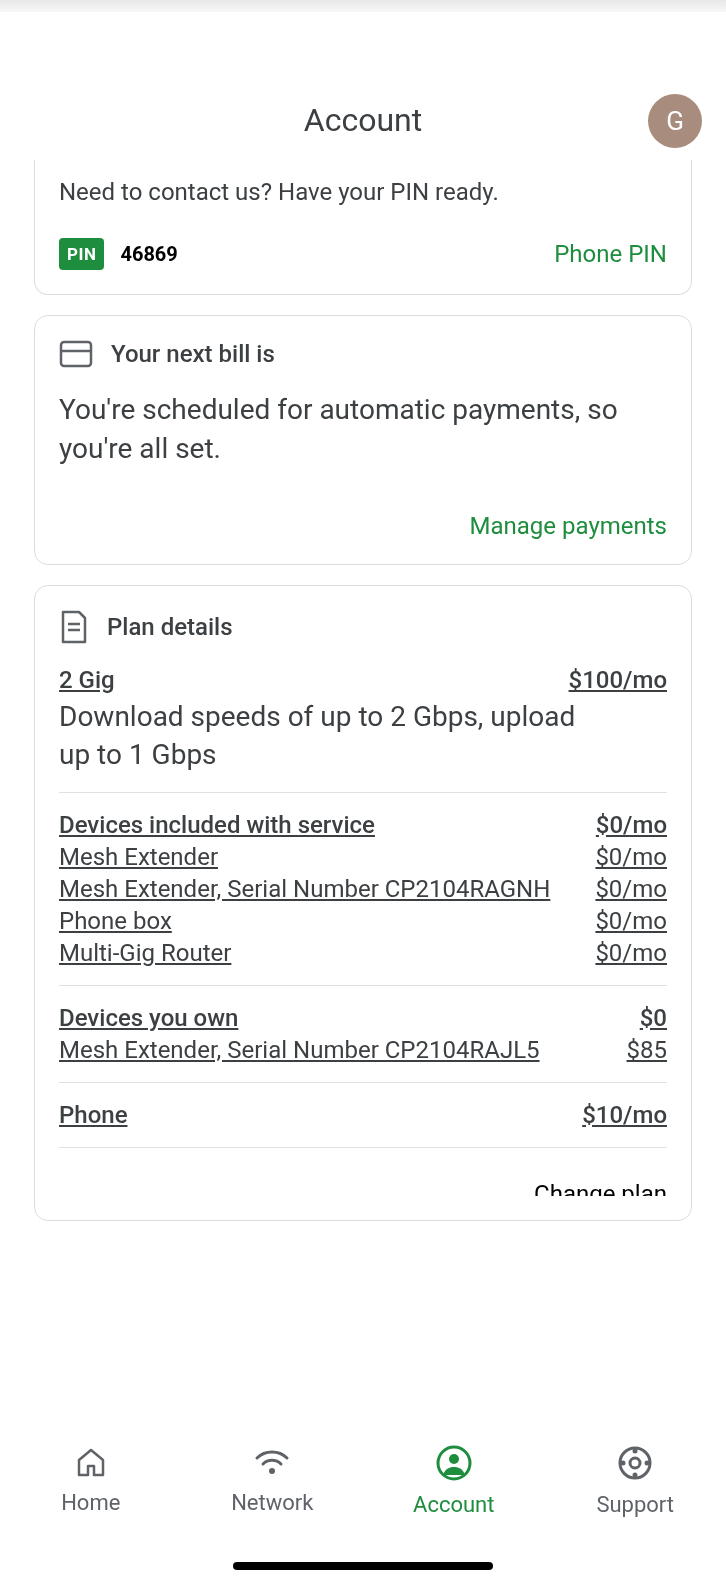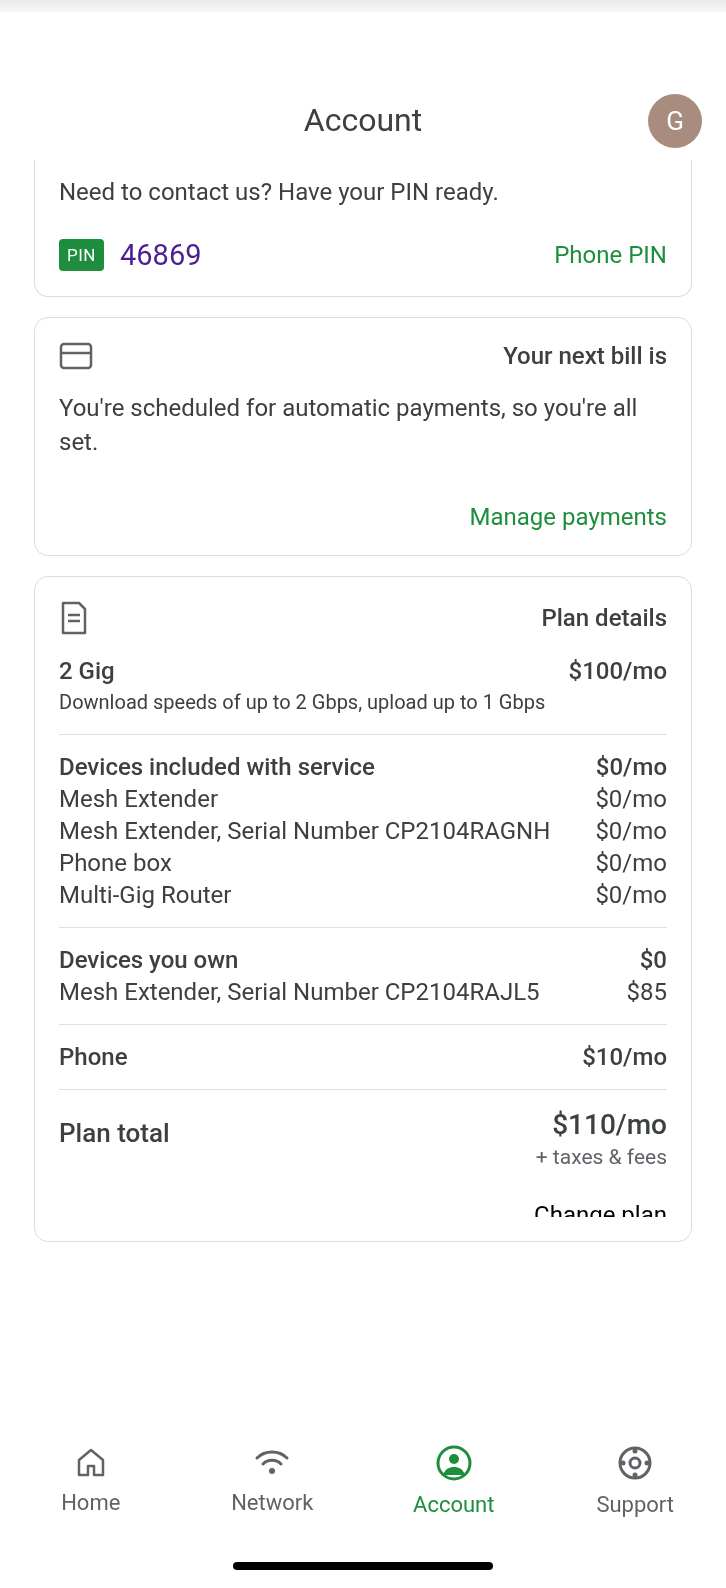--- a/index.html
+++ b/index.html
@@ -86,75 +86,76 @@
     }
     .pin-left {
       display: flex;
       align-items: center;
       gap: 16px;
     }
     .pin-badge {
       background: #1e8e3e;
       color: #ffffff;
       font-size: 17px;
-      font-weight: 400;
+      font-weight: 700;
       padding: 6px 8px;
       border-radius: 4px;
       letter-spacing: 0.5px;
     }
     .pin-value {
-      font-size: 29px;
-      color: #4c1d95;
+      font-size: 20px;
+      color: #000000;
+      font-weight: bold;
     }
     .link-green {
       color: #1e8e3e;
       font-size: 24px;
       font-weight: 400;
     }
     .card-header {
       display: flex;
       align-items: center;
       gap: 18px;
       margin-bottom: 22px;
-      justify-content: space-between;
     }
     .card-header-title {
       font-size: 24px;
       color: #3c4043;
       font-weight: 500;
     }
     .card-body-text {
-      font-size: 24px;
+      font-size: 28px;
       color: #3c4043;
       line-height: 1.4;
       margin-bottom: 44px;
     }
     .card-action {
       text-align: right;
     }
     .plan-row {
       display: flex;
       align-items: baseline;
       font-size: 24px;
       color: #3c4043;
       margin-bottom: 4px;
+      text-decoration: underline;
     }
     .plan-row.bold .label,
     .plan-row.bold .value {
       font-weight: 500;
     }
     .plan-row .label {
       flex: 1;
       padding-right: 12px;
     }
     .plan-row .value {
       white-space: nowrap;
     }
     .plan-desc {
-      font-size: 20px;
+      font-size: 28px;
       color: #3c4043;
       line-height: 1.35;
       margin-bottom: 18px;
       max-width: 540px;
     }
     .divider {
       height: 1px;
       background: #e0e0e0;
       margin: 18px 0;
     }
@@ -328,27 +329,20 @@
 
     <div class="divider"></div>
 
     <div class="plan-row bold">
       <span class="label">Phone</span>
       <span class="value">$10/mo</span>
     </div>
 
     <div class="divider"></div>
 
-    <div class="total-row">
-      <span class="total-label">Plan total</span>
-      <div class="total-right">
-        <div class="total-value">$110/mo</div>
-        <div class="total-sub">+ taxes &amp; fees</div>
-      </div>
-    </div>
 
     <div class="change-plan-peek">
       <span>Change plan</span>
     </div>
   </div>
 
 </div>
 
 <div class="bottom-nav">
 

